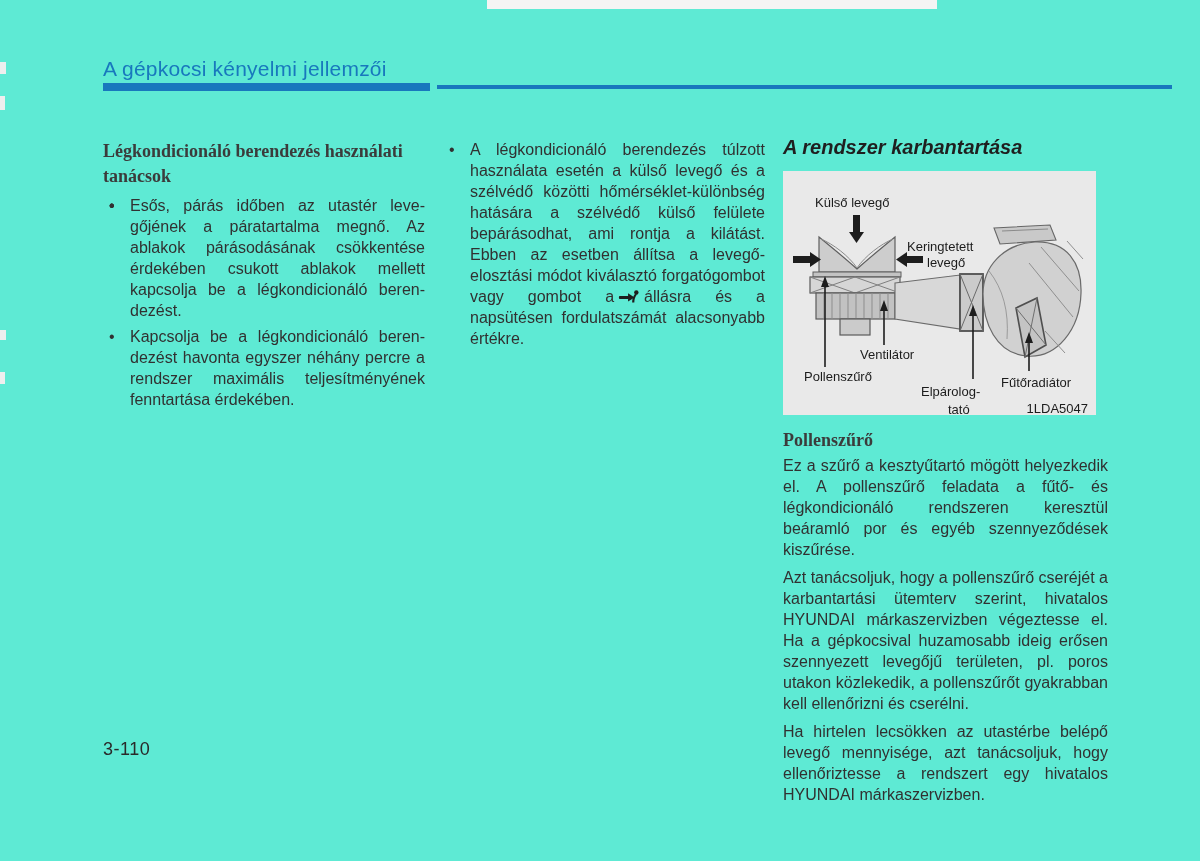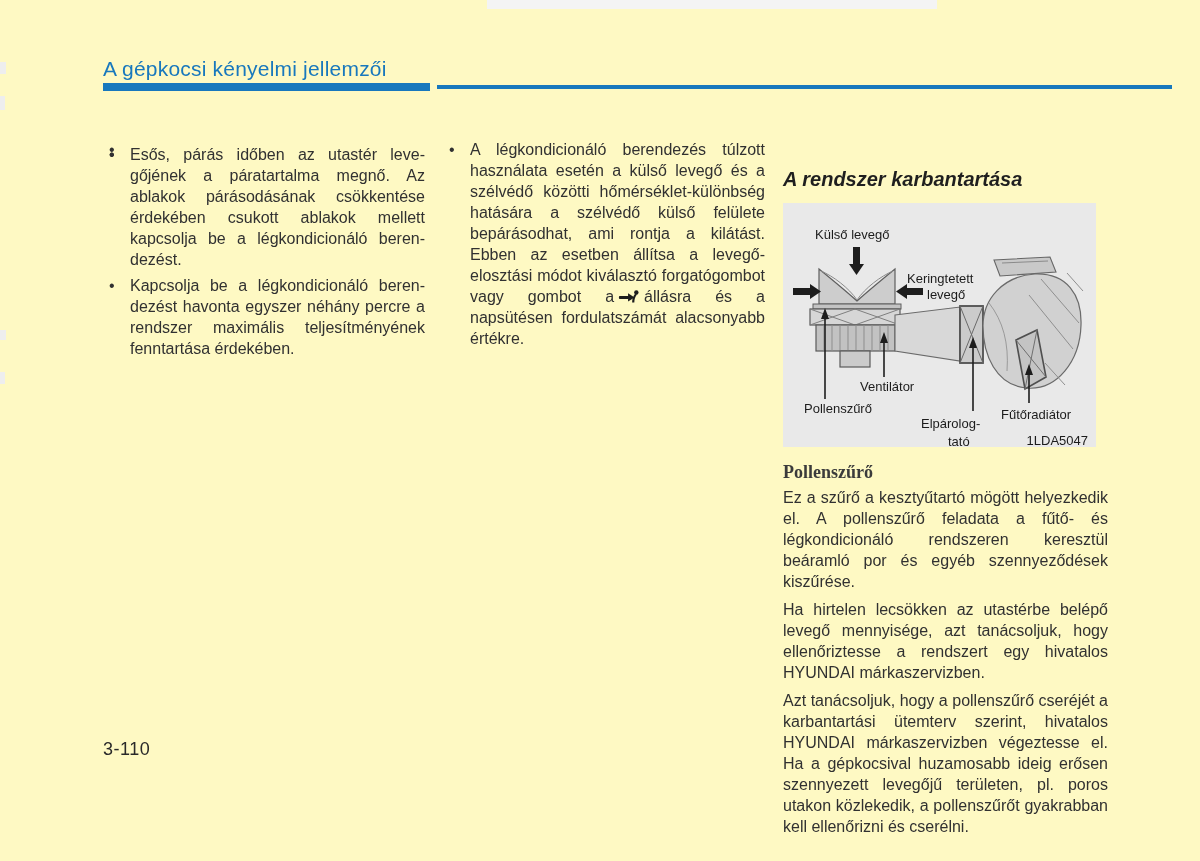--- a/index.html
+++ b/index.html
@@ -1,34 +1,34 @@
 <!DOCTYPE html>
 <html lang="hu"><head>
 <meta charset="utf-8">
 <style>
   html,body{margin:0;padding:0;background:#fff;}
   #page{
-    position:relative;width:1200px;height:861px;background:#fef9c3;overflow:hidden;
+    position:relative;width:1200px;height:861px;background:#5eead4;overflow:hidden;
     font-family:"Liberation Sans",sans-serif;color:#313131;
   }
   
   .top-artifact{position:absolute;left:487px;top:0;width:450px;height:9px;background:#f4f4f4;}
   .edge-smudge{position:absolute;background:#eeeeee;}
   
   .header-title{
     position:absolute;left:103px;top:57px;font-size:21px;font-weight:500;
     color:#1878bd;letter-spacing:.2px;white-space:nowrap;
   }
   .bar-thick{position:absolute;left:103px;top:83px;width:327px;height:8px;background:#1878bd;}
   .bar-thin{position:absolute;left:437px;top:85px;width:735px;height:4px;background:#1878bd;}
   
   .col{position:absolute;width:322px;font-size:16px;line-height:21px;text-align:justify;}
   .col-1{left:103px;top:139px;}
   .col-2{left:443px;top:139px;}
-  .col-3{left:783px;top:135px;width:325px;margin-top:32px;}
+  .col-3{left:783px;top:135px;width:325px;}
   .serif-heading{
     font-family:"Liberation Serif",serif;font-weight:bold;font-size:18px;line-height:25px;
     color:#3b3b3b;text-align:left;margin:0 0 6px 0;
   }
   .bullet-item{position:relative;padding-left:27px;margin:0 0 5px 0;}
   .bullet-marker{position:absolute;left:6px;top:0;text-align:left;}
   .h2-italic{
     font-weight:bold;font-style:italic;font-size:20px;line-height:24px;color:#1f1f1f;
     text-align:left;margin:0 0 12px 0;white-space:nowrap;
   }
@@ -52,20 +52,21 @@
   <div class="edge-smudge" style="left:0;top:62px;width:6px;height:12px;"></div>
   <div class="edge-smudge" style="left:0;top:96px;width:5px;height:14px;"></div>
   <div class="edge-smudge" style="left:0;top:330px;width:6px;height:10px;"></div>
   <div class="edge-smudge" style="left:0;top:372px;width:5px;height:12px;"></div>
 
   <div class="header-title">A gépkocsi kényelmi jellemzői</div>
   <div class="bar-thick"></div>
   <div class="bar-thin"></div>
 
   <div class="col col-1">
+    <div class="serif-heading">Légkondicionáló berendezés használati tanácsok</div>
     <div class="bullet-item">
       <span class="bullet-marker">•</span>
     </div>
     <div class="bullet-item">
       <span class="bullet-marker">•</span>
     </div>
     <div class="bullet-item">
       <span class="bullet-marker">•</span>
       <span>Esős, párás időben az utastér leve­gőjének a páratartalma megnő. Az ablakok párásodásának csökkentése érdekében csukott ablakok mellett kapcsolja be a légkondicionáló beren­dezést.</span>
     </div>
@@ -161,19 +162,19 @@
       <text class="fig-label" x="77" y="188">Ventilátor</text>
       <text class="fig-label" x="21" y="210">Pollenszűrő</text>
       <text class="fig-label" x="138" y="225">Elpárolog-</text>
       <text class="fig-label" x="165" y="243">tató</text>
       <text class="fig-label" x="218" y="216">Fűtőradiátor</text>
       <text class="fig-label" x="305" y="242" text-anchor="end">1LDA5047</text>
     </svg>
 
     <div class="subhead">Pollenszűrő</div>
     <div class="para">Ez a szűrő a kesztyűtartó mögött helyez­kedik el. A pollenszűrő feladata a fűtő- és légkondicionáló rendszeren keresztül beáramló por és egyéb szennyeződések kiszűrése.</div>
+    <div class="para">Azt tanácsoljuk, hogy a pollenszűrő cse­réjét a karbantartási ütemterv szerint, hivatalos HYUNDAI márkaszervizben végeztesse el. Ha a gépkocsival huza­mosabb ideig erősen szennyezett leve­gőjű területen, pl. poros utakon közle­kedik, a pollenszűrőt gyakrabban kell ellenőrizni és cserélni.</div>
     <div class="para">Ha hirtelen lecsökken az utastérbe belé­pő levegő mennyisége, azt tanácsoljuk, hogy ellenőriztesse a rendszert egy hivatalos HYUNDAI márkaszervizben.</div>
-    <div class="para">Azt tanácsoljuk, hogy a pollenszűrő cse­réjét a karbantartási ütemterv szerint, hivatalos HYUNDAI márkaszervizben végeztesse el. Ha a gépkocsival huza­mosabb ideig erősen szennyezett leve­gőjű területen, pl. poros utakon közle­kedik, a pollenszűrőt gyakrabban kell ellenőrizni és cserélni.</div>
   </div>
 
   <div class="page-number">3-110</div>
 
 </div>
 
 </body></html>

